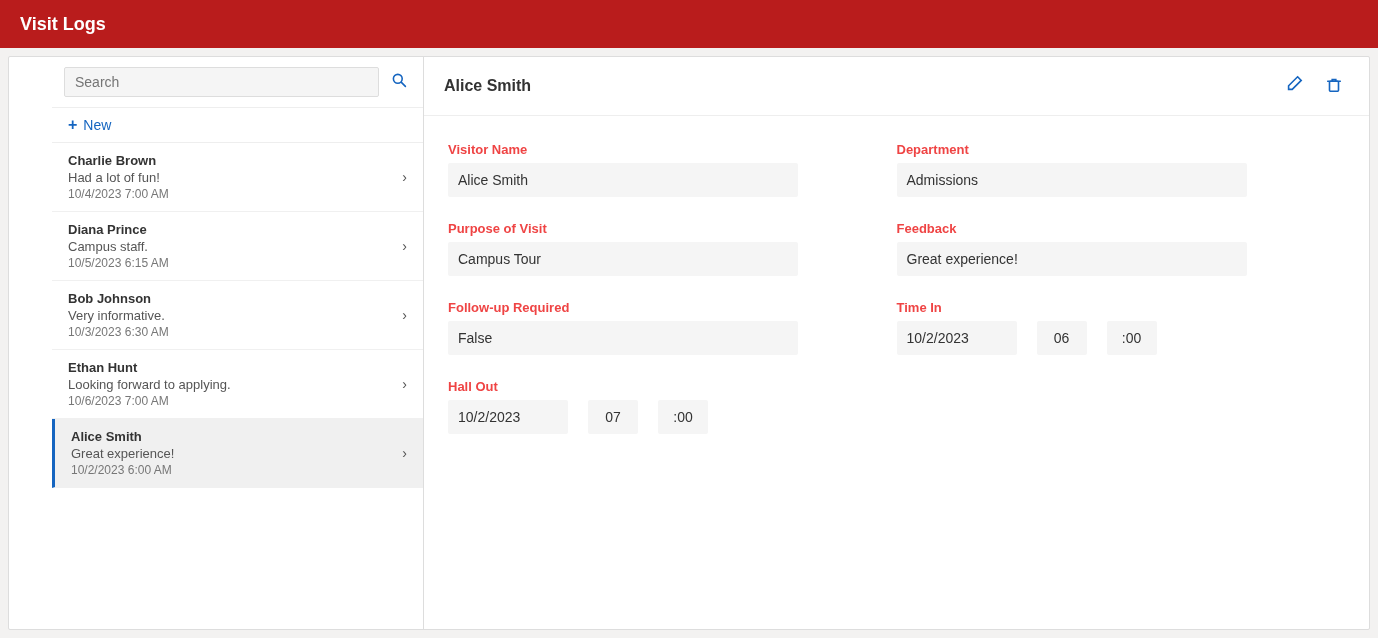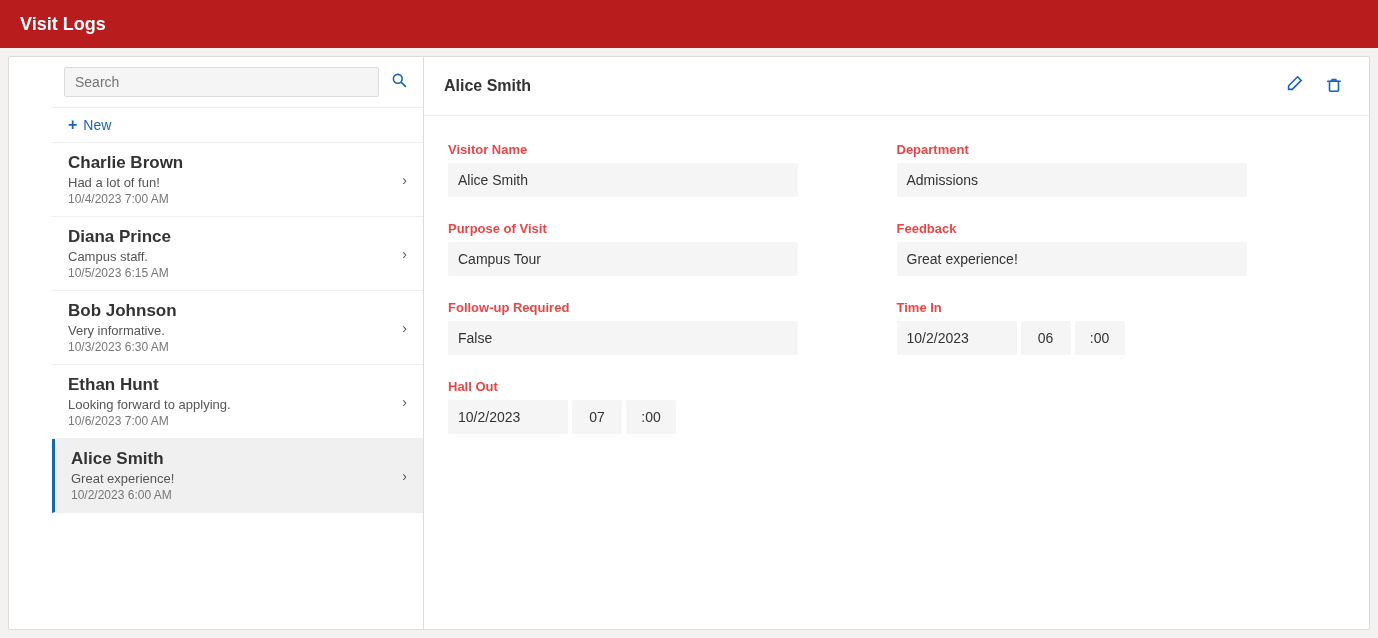--- a/index.html
+++ b/index.html
@@ -76,21 +76,21 @@
       display: flex;
       align-items: center;
       justify-content: space-between;
       position: relative;
     }
     .list-item.active {
       background: #f0f0f0;
       border-left: 3px solid #1565c0;
     }
     .list-item-content { flex: 1; }
-    .list-item-name { font-weight: 600; font-size: 17px; color: #333; }
+    .list-item-name { font-weight: 600; font-size: 13px; color: #333; }
     .list-item-feedback { font-size: 13px; color: #555; margin-top: 2px; }
     .list-item-date { font-size: 12px; color: #777; margin-top: 2px; }
     .chevron { color: #555; font-size: 14px; }
 
     
     .list-container::-webkit-scrollbar { width: 6px; }
     .list-container::-webkit-scrollbar-thumb { background: #ccc; border-radius: 3px; }
 
     
     .right-panel { flex: 1; display: flex; flex-direction: column; overflow: hidden; }
@@ -126,21 +126,21 @@
       padding: 8px 10px;
       font-size: 14px;
       color: #333;
       border-radius: 2px;
       min-height: 34px;
       display: flex;
       align-items: center;
     }
     .field-value.wide { width: 350px; }
 
-    .time-row { display: flex; gap: 4px; align-items: center; }
+    .time-row { display: flex; gap: 20px; align-items: center; }
     .time-part {
       background: #f5f5f5;
       padding: 8px 10px;
       font-size: 14px;
       color: #333;
       border-radius: 2px;
       min-height: 34px;
       display: flex;
       align-items: center;
     }

